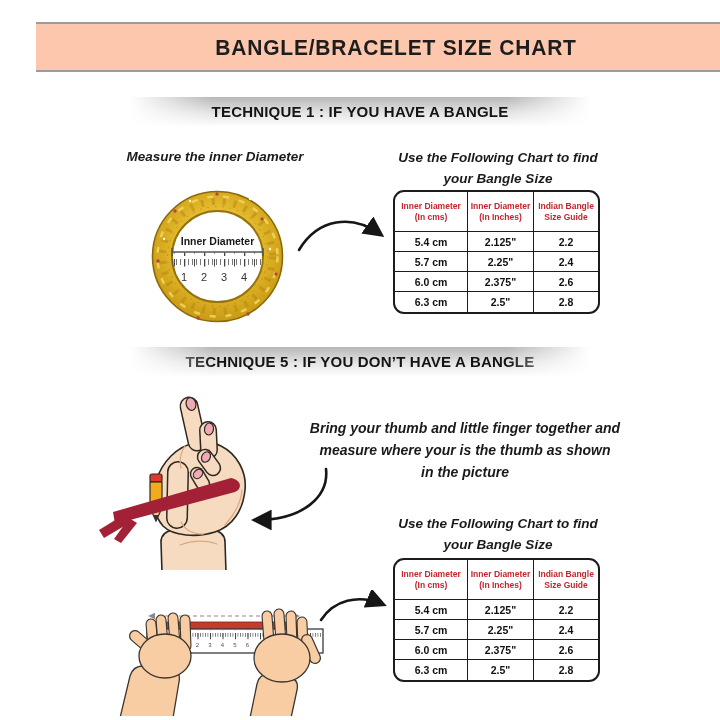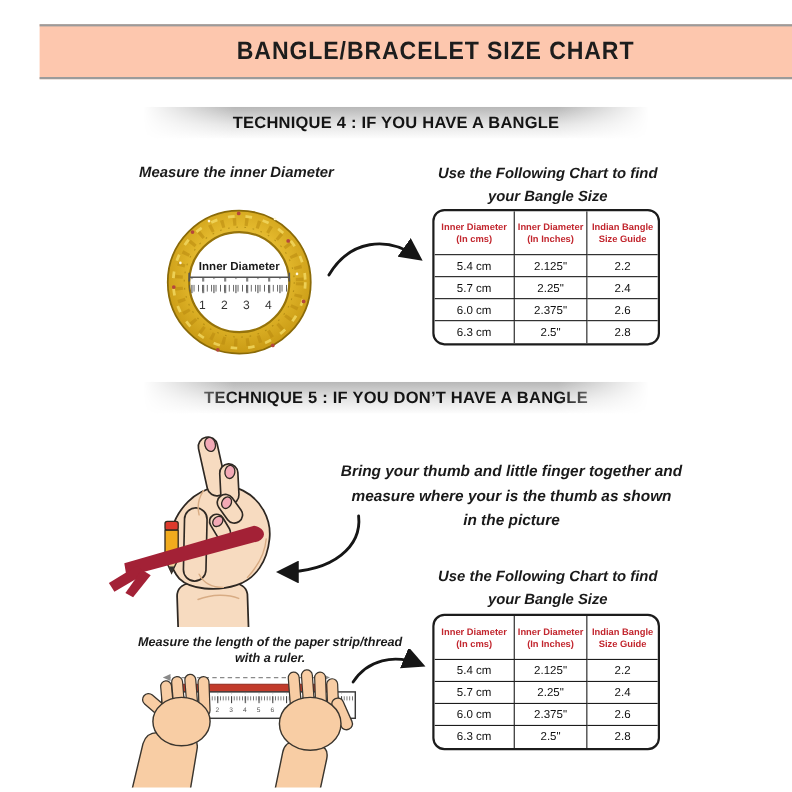--- a/index.html
+++ b/index.html
@@ -29,40 +29,40 @@
   
   .size-table{position:absolute;left:393px;width:207px;border:2px solid #1c1c1c;border-radius:11px;
               overflow:hidden;background:#fff;}
   #table1{top:190px;} #table2{top:558px;}
   .trow{display:grid;grid-template-columns:73px 66px 64px;}
   .cell{border-right:1.5px solid #1c1c1c;border-bottom:1.5px solid #1c1c1c;
         display:flex;flex-direction:column;align-items:center;justify-content:center;text-align:center;}
   .cell:last-child{border-right:none;}
   .trow:last-child .cell{border-bottom:none;}
   .hcell{height:40px;color:#c2262e;font-weight:bold;font-size:8.5px;line-height:11px;}
-  .dcell{height:20px;font-weight:normal;font-size:10.5px;color:#101010;}
+  .dcell{height:20px;font-weight:bold;font-size:10.5px;color:#101010;}
   
   .art{position:absolute;}
   svg text{font-family:"Liberation Sans",sans-serif;}
   
   .fo{stroke:#2e2823;stroke-linecap:round;fill:none;}
   .fi{stroke:#f7dbc0;stroke-linecap:round;fill:none;}
   .go{stroke:#3a352e;stroke-linecap:round;fill:none;}
   .gi{stroke:#f8cda4;stroke-linecap:round;fill:none;}
 </style>
 </head>
 <body>
 
 <div class="page">
 
   <div class="banner">
     <div class="banner-title">BANGLE/BRACELET SIZE CHART</div>
   </div>
 
-  <div class="tech-band" id="band1">TECHNIQUE 4 : IF YOU HAVE A BANGLE</div>
+  <div class="tech-band" id="band1">TECHNIQUE 1 : IF YOU HAVE A BANGLE</div>
 
   <div class="instr" id="t1-measure">
     <div>Measure the inner Diameter</div>
   </div>
 
   <svg class="art" style="left:150px;top:189px" width="135" height="135" viewBox="0 0 135 135">
     <defs>
       <radialGradient id="gold" cx="50%" cy="44%" r="62%">
         <stop offset="0%" stop-color="#f6df7f"></stop>
           <stop offset="55%" stop-color="#e2b72b"></stop>
@@ -257,24 +257,20 @@
       <div class="cell dcell">2.375"</div>
       <div class="cell dcell">2.6</div>
     </div>
     <div class="trow">
       <div class="cell dcell">6.3 cm</div>
       <div class="cell dcell">2.5"</div>
       <div class="cell dcell">2.8</div>
     </div>
   </div>
 
-  <div class="instr" id="t2-ruler-instr">
-    <div>Measure the length of the paper strip/thread</div>
-    <div>with a ruler.</div>
-  </div>
 
   <svg class="art" style="left:85px;top:606px" width="255" height="110" viewBox="0 0 255 110">
     <defs>
       <pattern id="rmin" width="2.5" height="9" patternUnits="userSpaceOnUse">
           <rect width="0.7" height="3.8" fill="#555"></rect>
         </pattern>
       <pattern id="rmaj" width="12.5" height="9" patternUnits="userSpaceOnUse">
           <rect width="1" height="6.5" fill="#444"></rect>
         </pattern>
     </defs>

